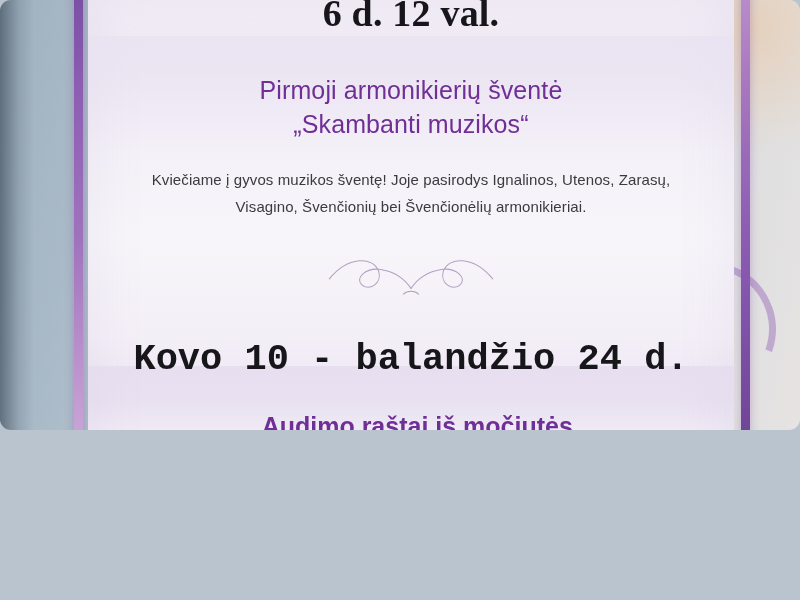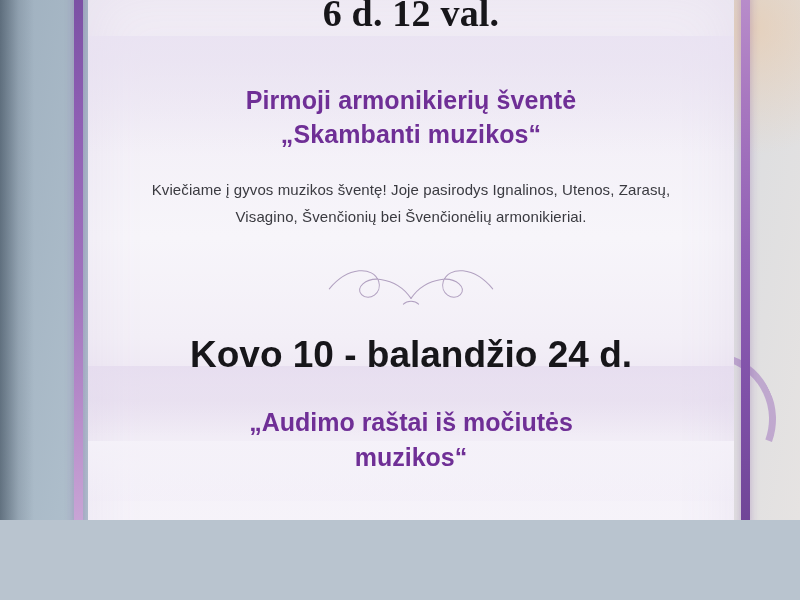--- a/index.html
+++ b/index.html
@@ -11,24 +11,25 @@
   }
   body {
     font-family: "Liberation Sans", sans-serif;
     background: #b9c4cf;
   }
 
   
   #stage {
     position: relative;
     width: 800px;
-    height: 520px;
+    height: 430px;
     background:
       linear-gradient(100deg, #9fb0bf 0%, #aebecb 18%, #c3ced8 40%, #cfd6dd 60%, #d8dbdf 78%, #e6e3e2 100%);
     overflow: hidden;
+    border-radius: 11px;
   }
 
   
   #stage::before {
     content: "";
     position: absolute;
     left: 0; top: 0; bottom: 0;
     width: 34px;
     background: linear-gradient(90deg, rgba(40,55,70,.55) 0%, rgba(90,105,120,.25) 55%, rgba(150,165,180,0) 100%);
     pointer-events: none;
@@ -131,23 +132,23 @@
     font-family: "Liberation Serif", serif;
     font-size: 38px;
     font-weight: 700;
     color: #17161a;
     letter-spacing: .2px;
     margin-top: 8px;
     line-height: 1.05;
   }
 
   .ev-title {
-    margin-top: 50px;
+    margin-top: 40px;
     font-size: 25px;
-    font-weight: 700;
+    font-weight: 400;
     color: #6f2f96;
     line-height: 1.35;
     letter-spacing: .1px;
   }
   .ev-title .l2 { display: block; }
 
   .ev-desc {
     margin-top: 26px;
     font-size: 15px;
     color: #3a3a40;
@@ -160,25 +161,25 @@
 
   .divider {
     margin: 30px auto 0;
     width: 190px;
     height: 54px;
     opacity: .75;
   }
   .divider svg { display: block; width: 100%; height: 100%; }
 
   .ev2-time {
-    font-family: Liberation Sans, sans-serif;
+    font-family: Liberation Mono, monospace;
     font-size: 37px;
     font-weight: 700;
     color: #17161a;
-    margin-top: 22px;
+    margin-top: 36px;
     line-height: 1.05;
   }
 
   .ev2-title {
     margin-top: 30px;
     font-size: 25px;
     font-weight: 700;
     color: #6f2f96;
     line-height: 1.42;
   }

